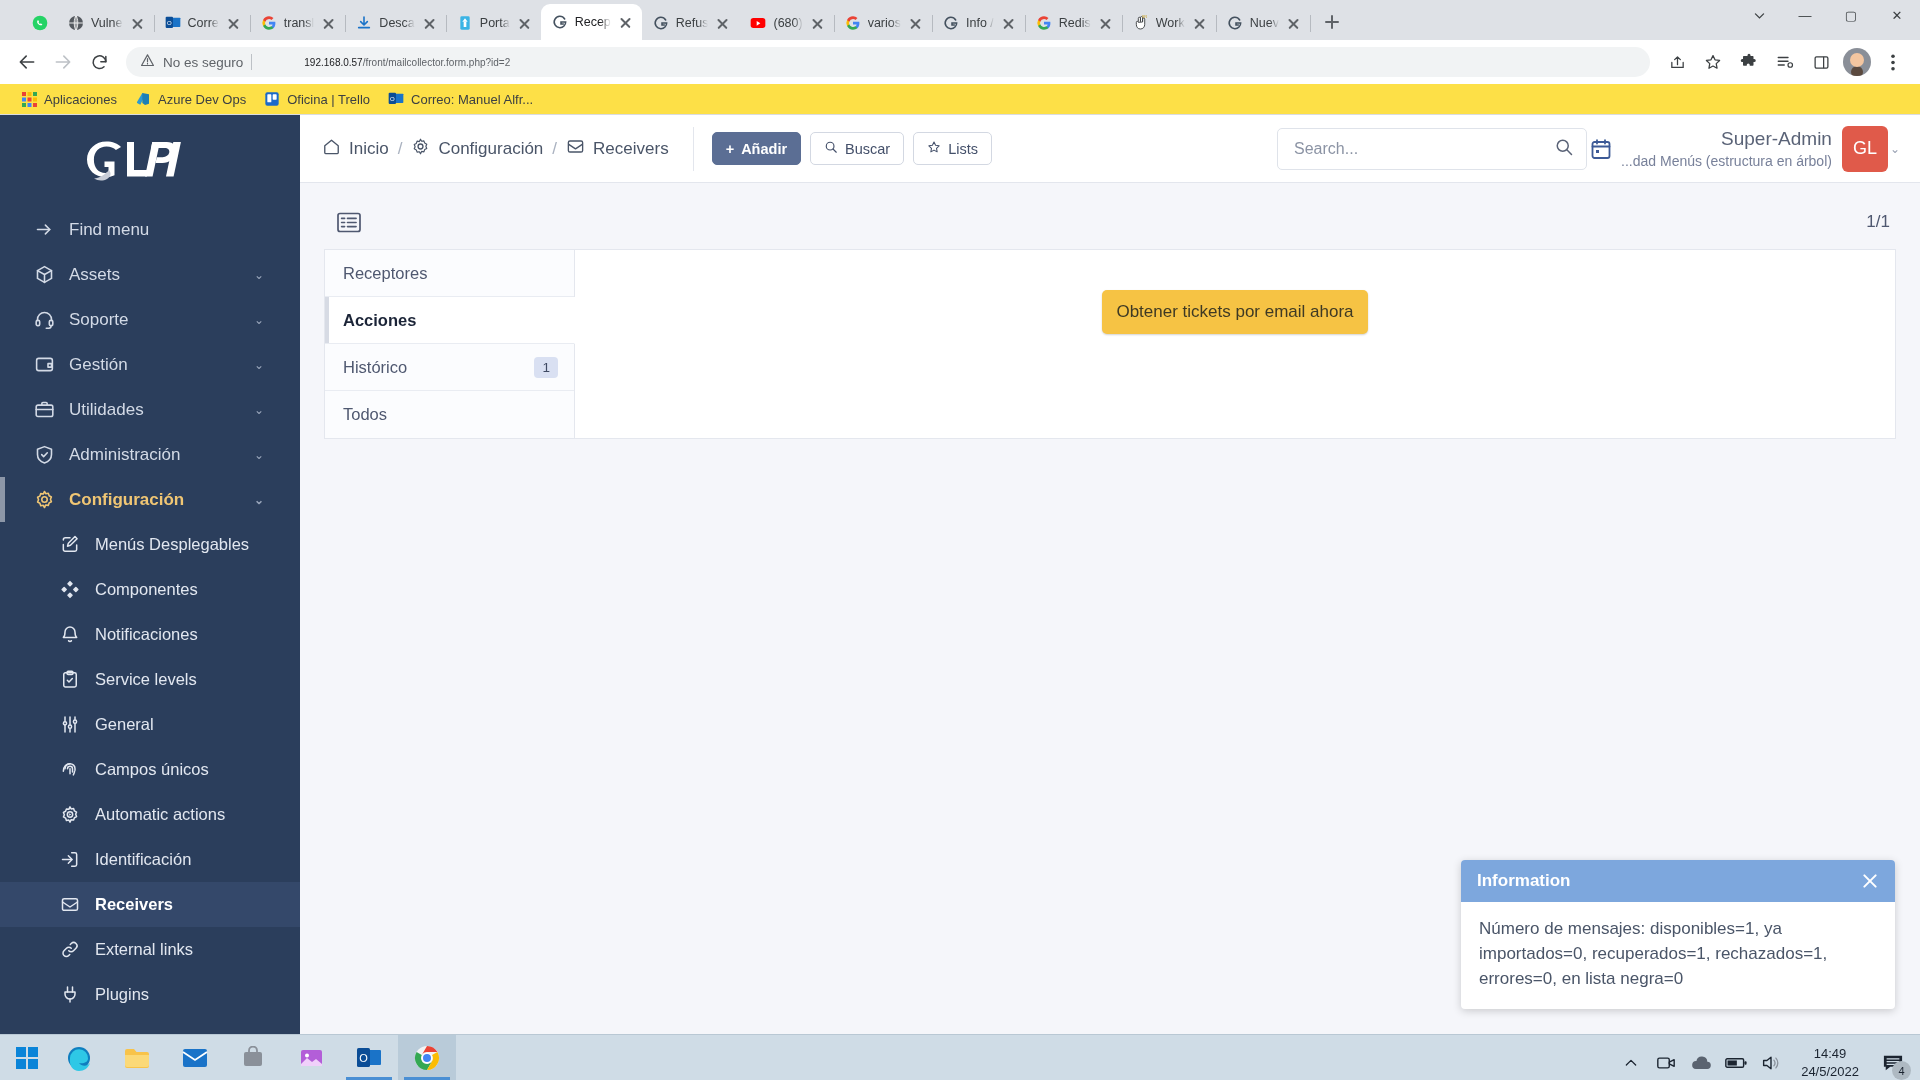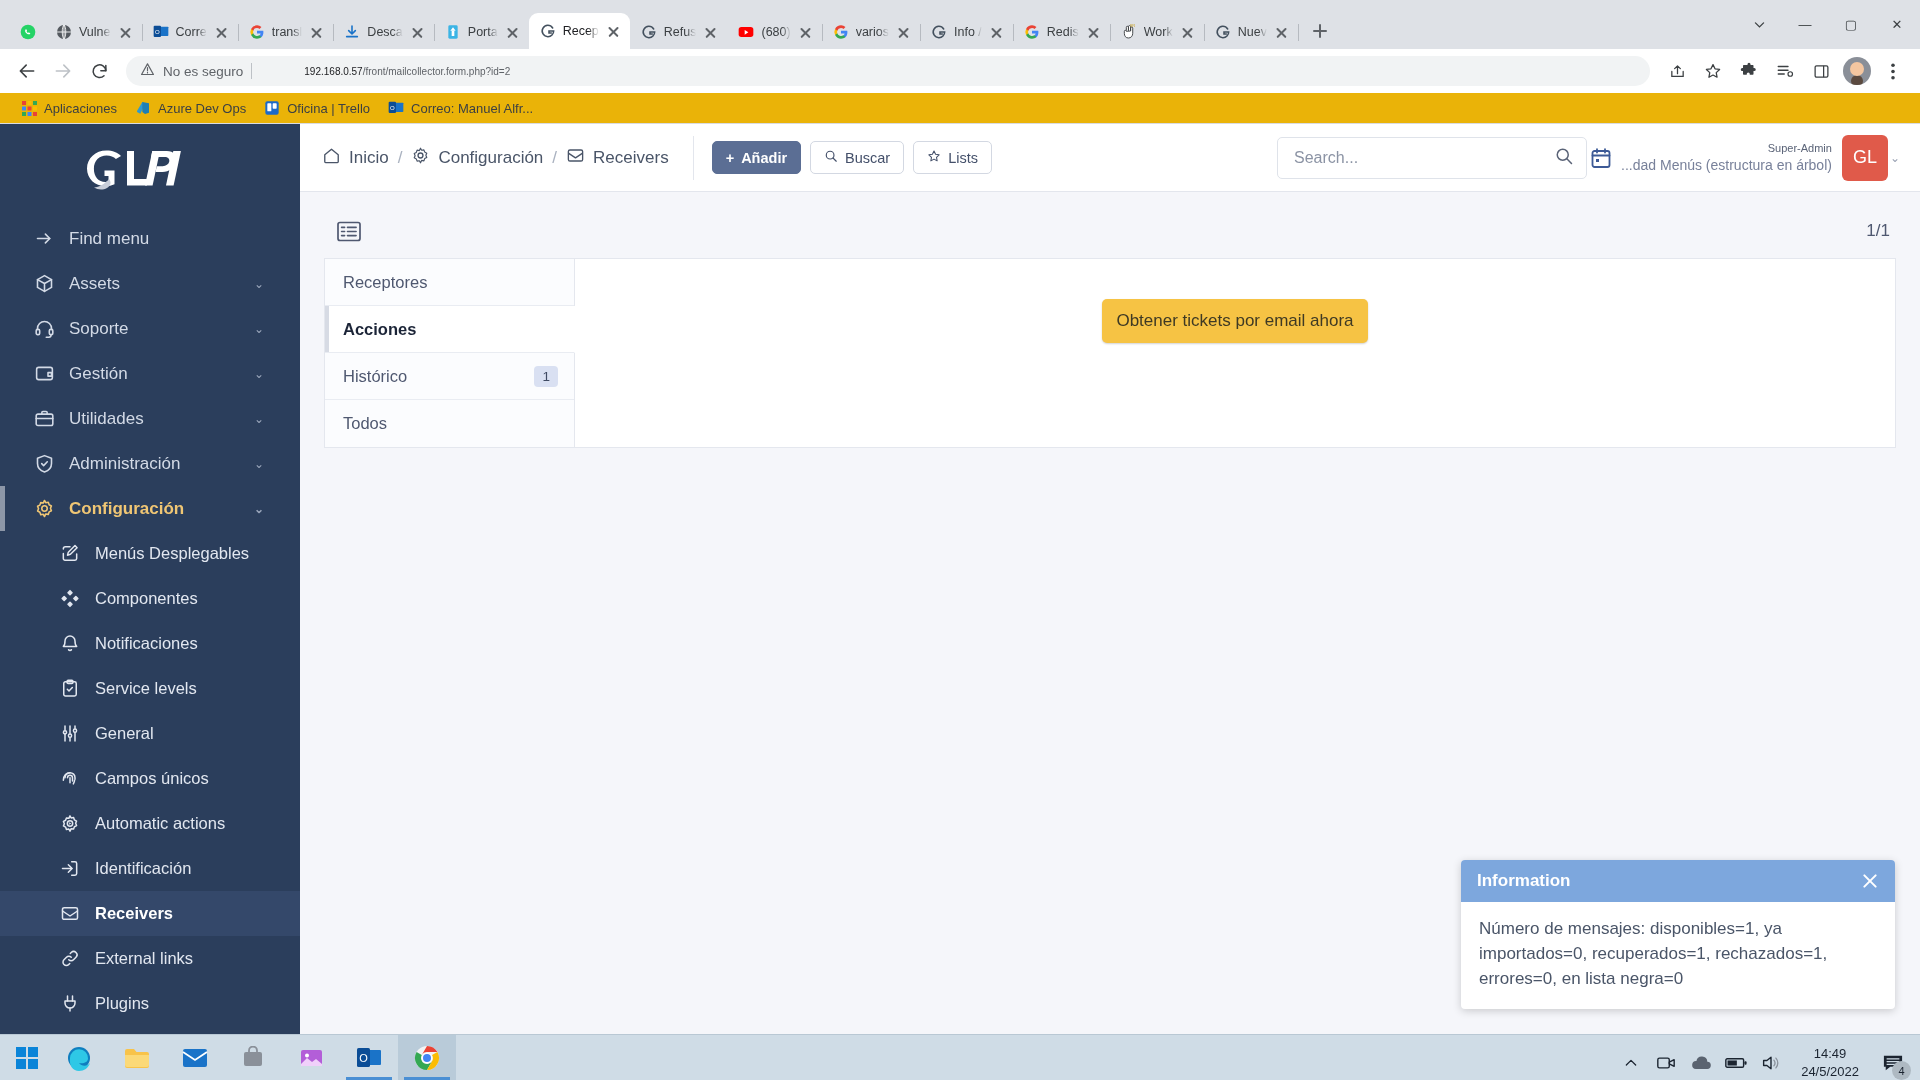--- a/index.html
+++ b/index.html
@@ -8,22 +8,22 @@
     overflow: hidden;
     font-family: "Liberation Sans", sans-serif;
     background: #f5f6fa;
   }
 
   
   .browser { width: 1920px; height: 1034px; display: flex; flex-direction: column; background:#dee1e6; }
 
   
   .tabstrip {
-    height: 49px; background: #dee1e6;
-    display: flex; align-items: flex-end; padding-left: 6px; position: relative;
+    height: 40px; background: #dee1e6;
+    display: flex; align-items: flex-end; padding-left: 18px; position: relative;
   }
   .tab {
     height: 34px; display: flex; align-items: center; gap: 7px;
     padding: 0 9px 0 11px; min-width: 0; position: relative;
     font-size: 12.5px; color: #3c4043; white-space: nowrap;
   }
   .tab.first { padding-left: 14px; }
   .tab .favicon { width: 16px; height: 16px; flex: 0 0 16px; display:flex; align-items:center; justify-content:center; }
   .tab .tab-title {
     max-width: 52px; overflow: hidden; text-overflow: clip; flex: 0 1 auto;
@@ -75,21 +75,21 @@
   .omnibox .url .dim { color:#5f6368; }
   .tb-icons { display:flex; align-items:center; gap:2px; }
   .avatar-chip { width:28px; height:28px; border-radius:50%; background:#8a8f98; overflow:hidden; position:relative; }
   .avatar-chip::after {
     content:""; position:absolute; left:7px; top:5px; width:14px; height:14px; border-radius:50%;
     background:#f4c6a0; box-shadow: 0 12px 0 -1px #5b4a3f;
   }
 
   
   .bookmarks {
-    height: 31px; background:#eab308; display:flex; align-items:center; gap: 0; padding: 0 12px;
+    height: 31px; background:#fde047; display:flex; align-items:center; gap: 0; padding: 0 12px;
     border-bottom: 1px solid #dadce0; font-size: 13px; color:#3c4043;
   }
   .bm { display:flex; align-items:center; gap:7px; padding: 3px 9px; white-space:nowrap; }
   .bm .bmi { width:16px; height:16px; flex:0 0 16px; display:flex; align-items:center; justify-content:center; }
 
   
   .page { flex:1 1 auto; display:flex; min-height:0; background:#f5f6fa; position:relative; }
 
   
   .sidebar {
@@ -135,21 +135,21 @@
   .btn.primary { background:#5b6e94; border-color:#5b6e94; color:#fff; font-weight:bold; }
   .btn + .btn { margin-left: 9px; }
   .topbar-right { margin-left:auto; display:flex; align-items:center; }
   .searchbox {
     width: 310px; height: 42px; border:1px solid #dfe3ea; border-radius:5px; background:#fff;
     display:flex; align-items:center; padding: 0 12px 0 16px; color:#8b93a4; font-size:16px;
   }
   .searchbox .sgrow { flex:1 1 auto; }
   .cal-ico { width:28px; height:28px; display:flex; align-items:center; justify-content:center; }
   .user-block { text-align:right; line-height:1.3; margin-left: 6px; }
-  .user-name { font-size: 11px; color:#5a6377; }
+  .user-name { font-size: 19px; color:#5a6377; }
   .user-entity { font-size: 14px; color:#7a8characters; }
   .user-entity { font-size: 14px; color:#78819a; }
   .user-avatar {
     width: 46px; height: 46px; border-radius:6px; background:#e05a4a; color:#fff;
     display:flex; align-items:center; justify-content:center; font-size:18px; margin-left: 10px;
   }
   .user-chev { font-size: 12px; color:#9aa2b4; margin-left: 2px; }
 
   .content { flex:1 1 auto; padding: 20px 24px 0 24px; position:relative; min-height:0; }
   .content-head { display:flex; align-items:center; height: 38px; }

